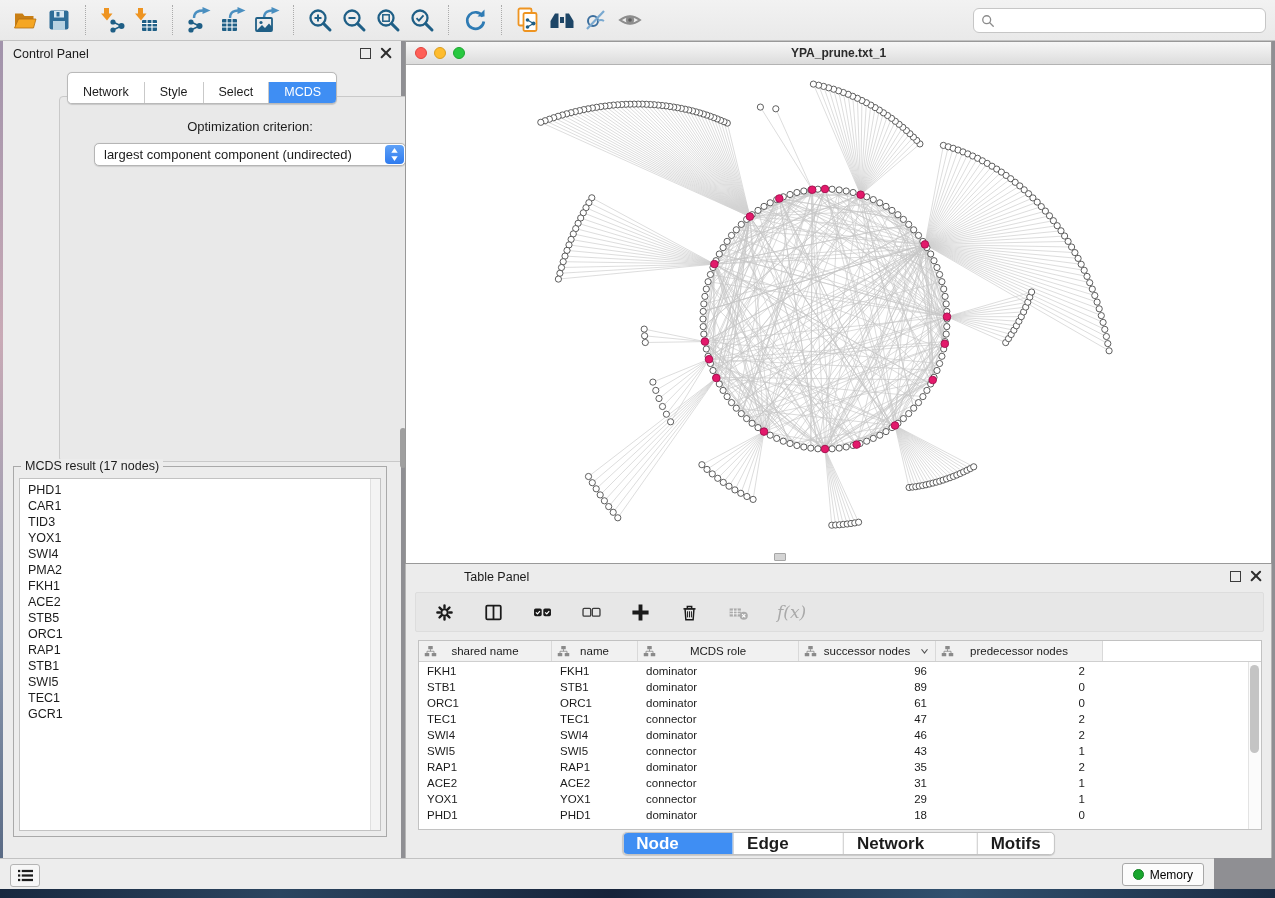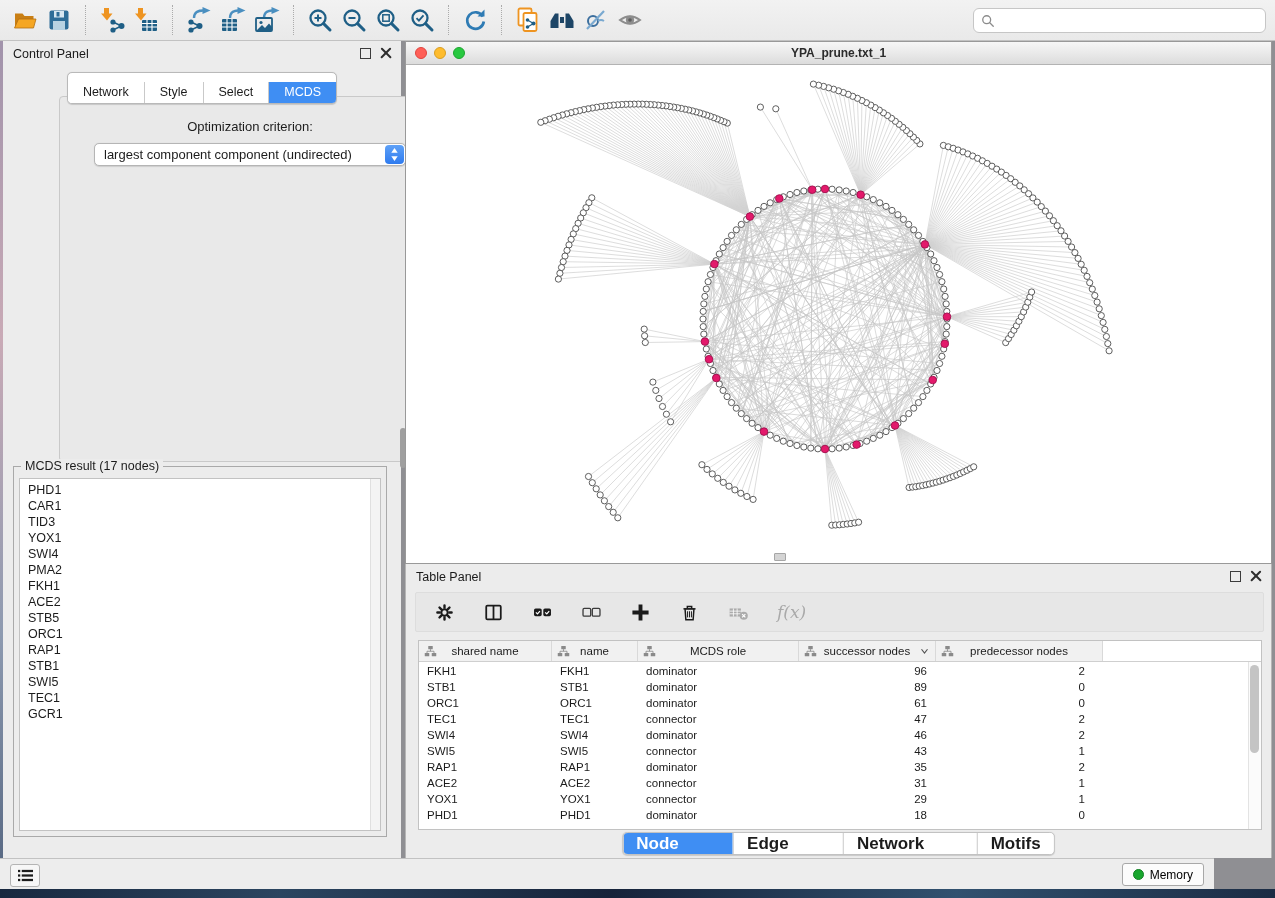--- a/index.html
+++ b/index.html
@@ -77,21 +77,21 @@
   .tl.red { background:#ff5f57; border:0.5px solid #e0443e; }
   .tl.yellow { background:#febc2e; border:0.5px solid #d99e22; }
   .tl.green { background:#28c840; border:0.5px solid #1da62f; }
   .net-canvas { position:relative; width:865px; height:497px; background:#fff; }
   #graph-svg { position:absolute; left:0; top:0; }
   .grip { position:absolute; left:368px; bottom:1px; width:12px; height:8px; background:#d4d4d4;
      border:1px solid #a6a6a6; border-radius:1px; }
 
   
   #table-panel { position:absolute; left:405px; top:564px; width:867px; height:294px; background:#ececec;
-     border-left:1px solid #b5b5b5; border-right:1px solid #b5b5b5; }
+     border-left:1px solid #b5b5b5; border-right:1px solid #b5b5b5;padding-left:48px; }
   .tp-toolbar { position:absolute; left:9px; top:28px; width:849px; height:40px; background:#e7e7e7;
      border:1px solid #dddddd; border-radius:2px; display:flex; align-items:center; padding-left:18px; gap:27px; }
   .tp-ico { width:22px; height:22px; display:flex; align-items:center; justify-content:flex-start; }
   .tp-ico svg { width:21px; height:21px; }
   .fx-label { font-family:"DejaVu Serif", serif; font-style:italic; font-size:17px; color:#a9a9a9; }
   .table-wrap { position:absolute; left:12px; top:76px; width:844px; height:190px; background:#fff;
      border:1px solid #c2c2c2; overflow:hidden; }
   .thead { display:flex; height:21px; border-bottom:1px solid #cfcfcf; }
   .th { background:#f1f1f1; border-right:1px solid #d9d9d9; display:flex; align-items:center;
      justify-content:center; position:relative; font-size:11.5px; color:#1c1c1c; flex:0 0 auto; }

